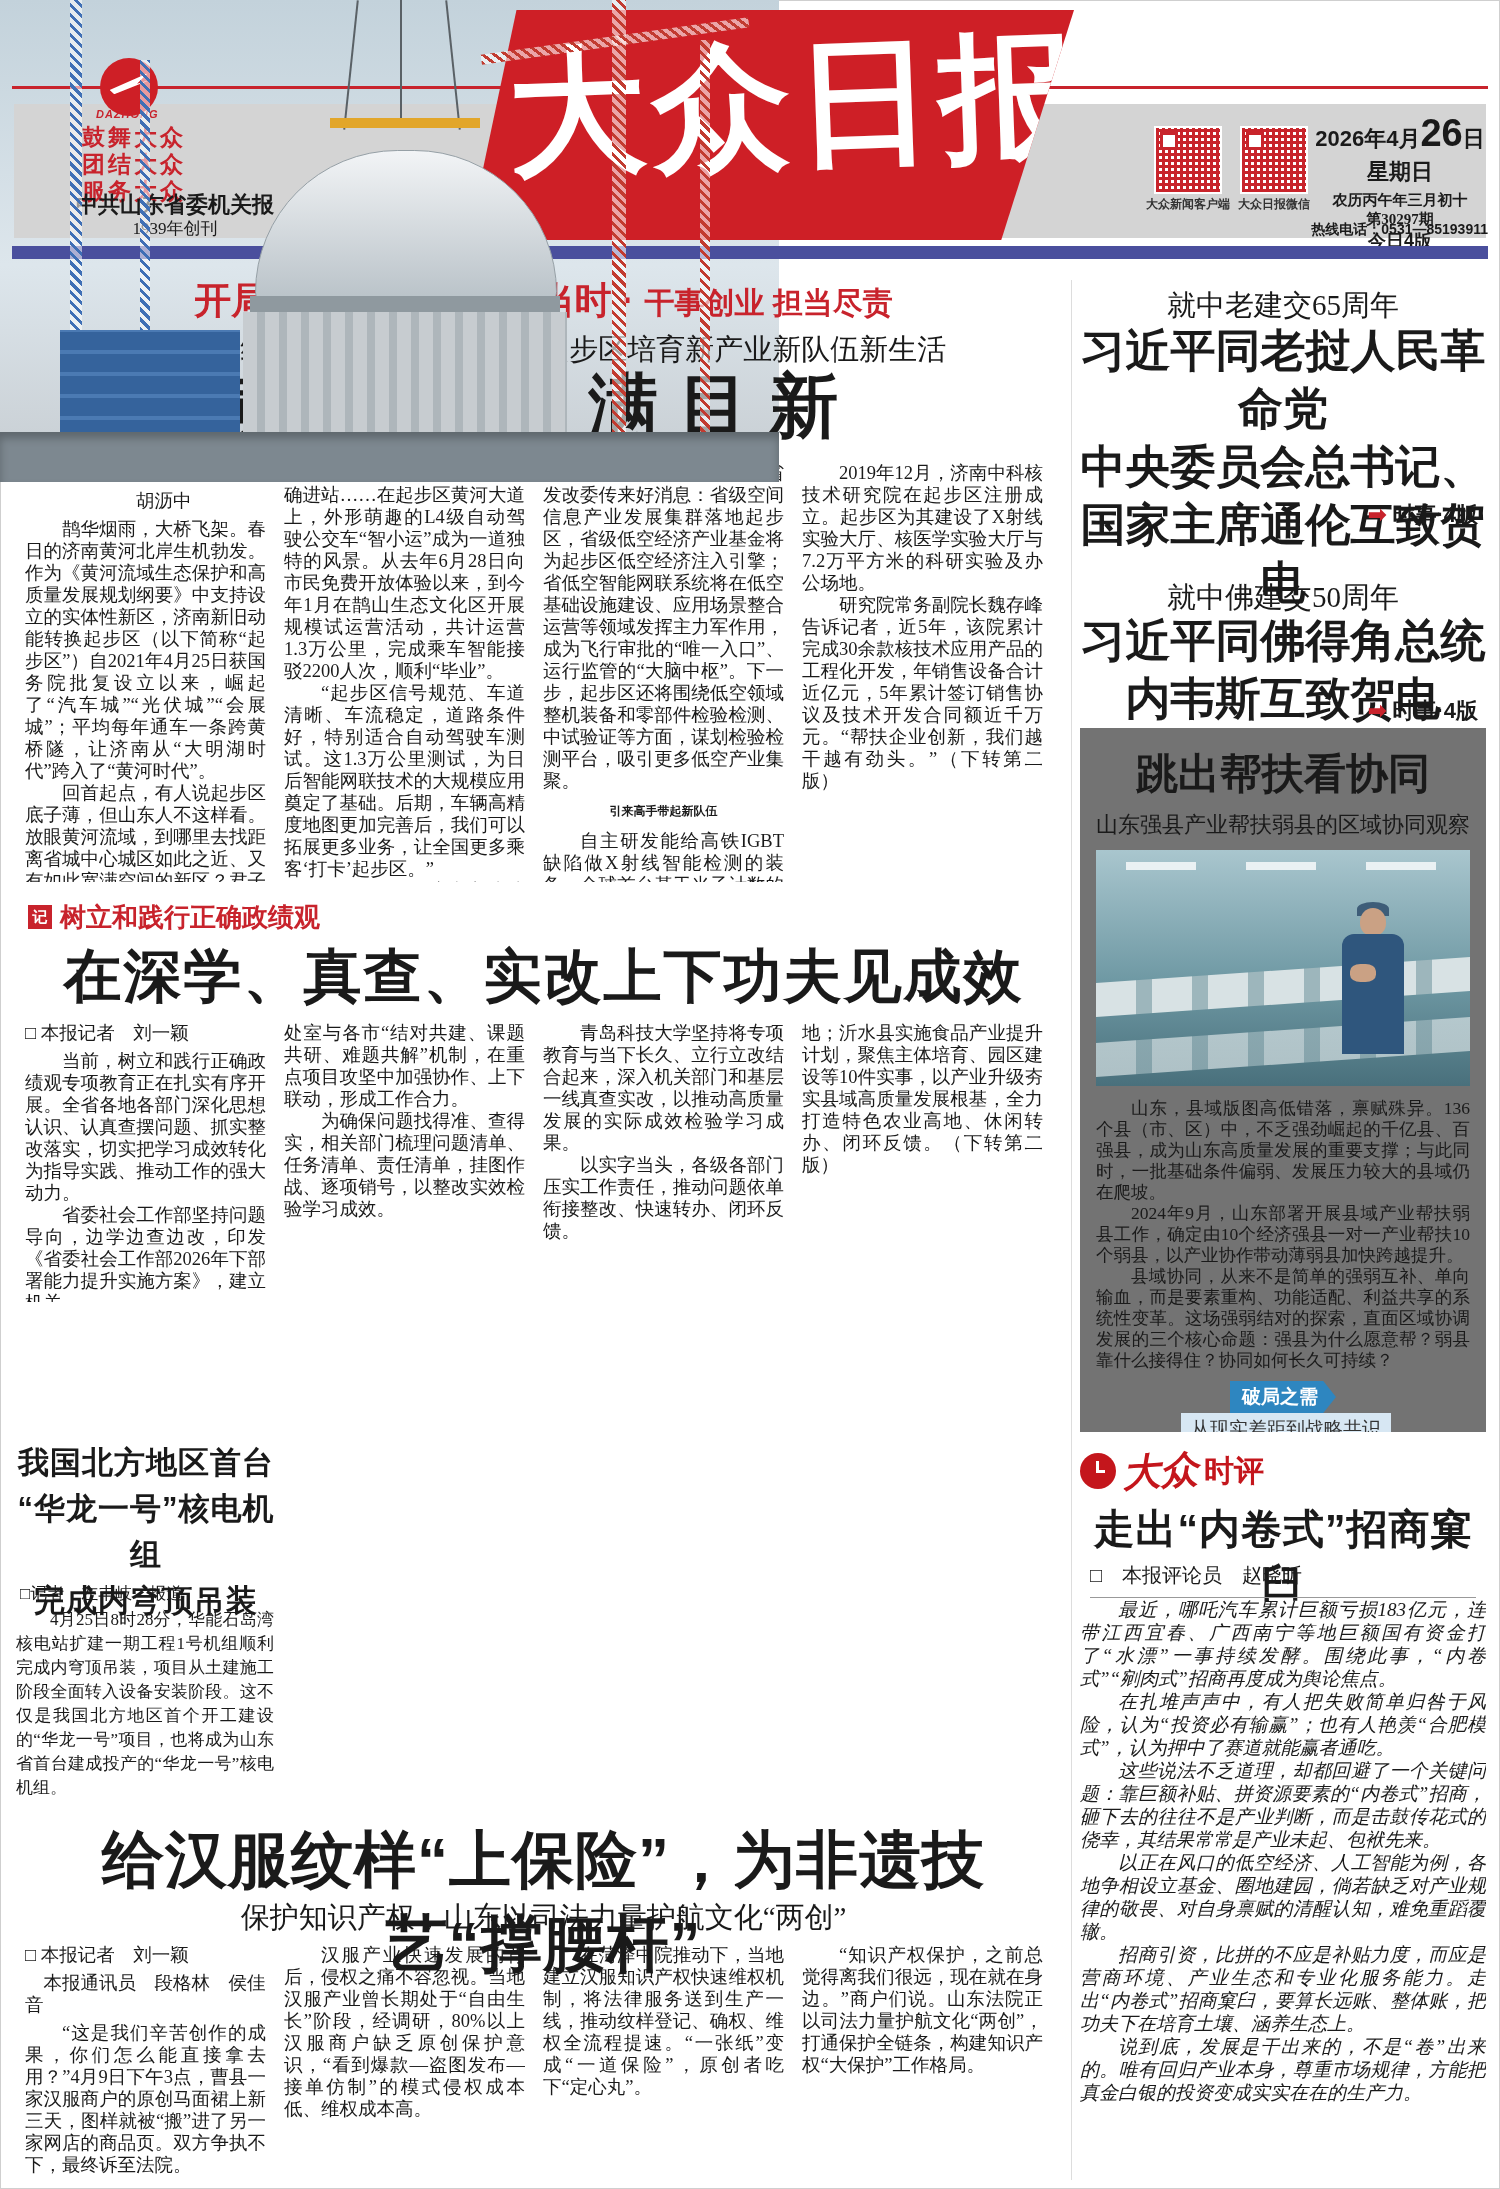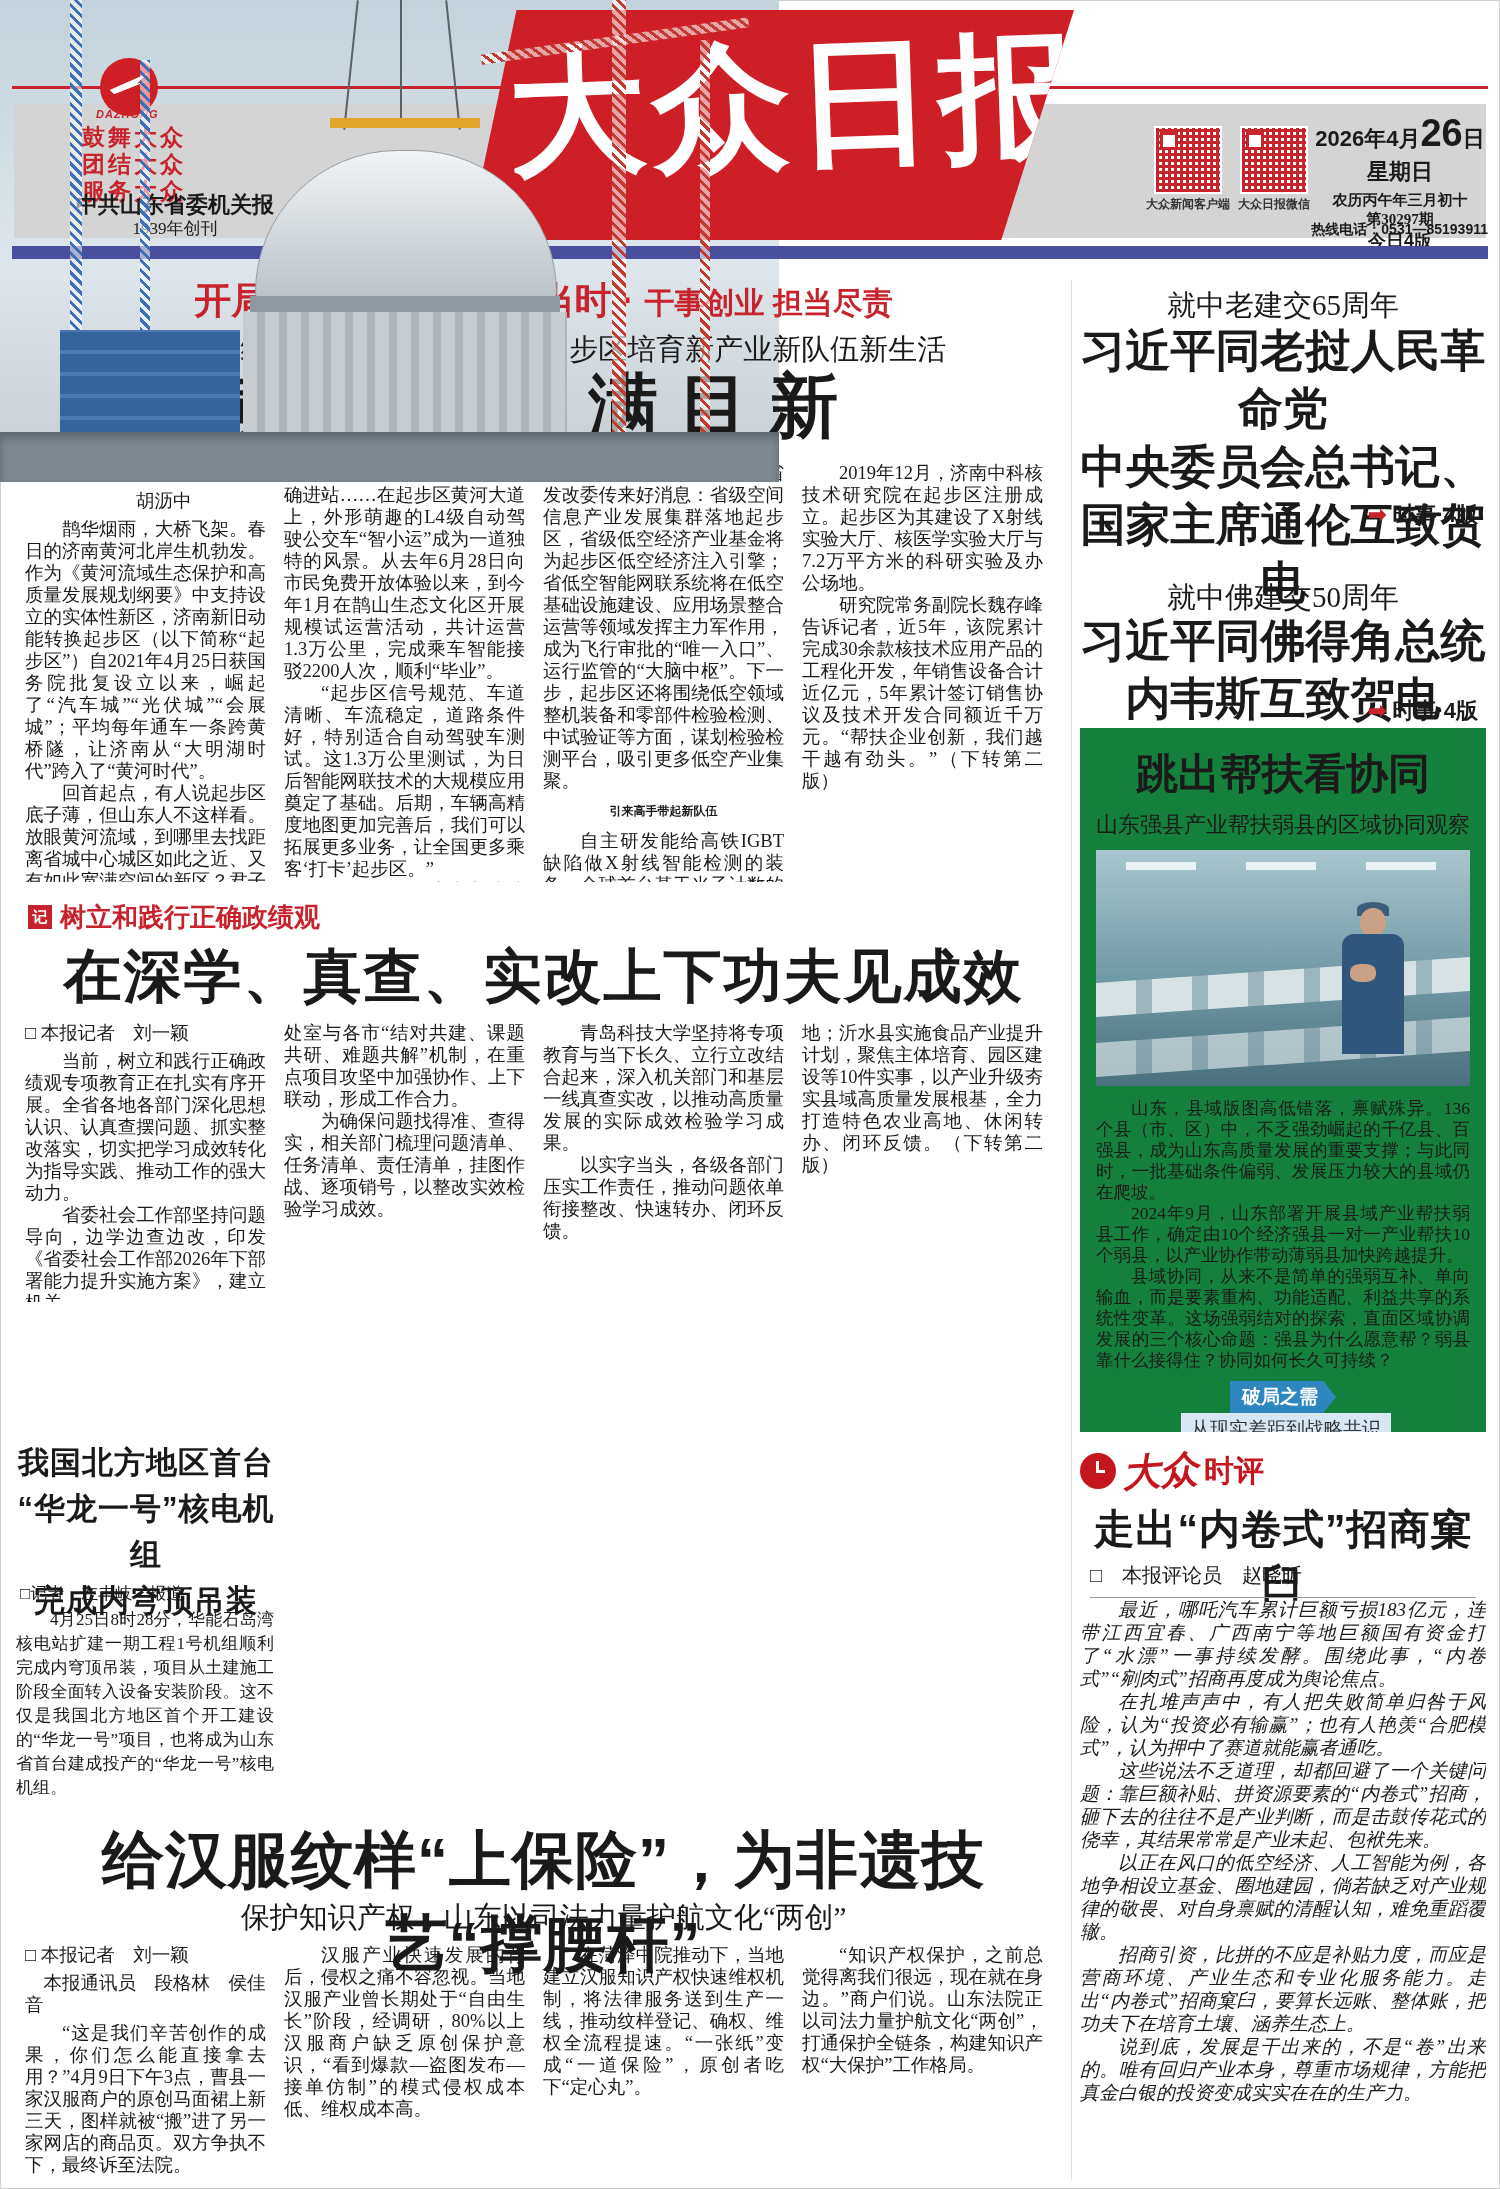--- a/index.html
+++ b/index.html
@@ -89,21 +89,21 @@
   #hanfuHead{left:25px;top:1818px;width:1037px;font-size:62px;text-align:center;letter-spacing:1px;}
   #hanfuDeck{left:25px;top:1898px;width:1037px;font-size:29px;text-align:center;}
   .hcol{width:241px;top:1944px;height:245px;overflow:hidden;font-size:18.5px;line-height:22px;}
   
   #vrule{left:1071px;top:280px;width:1px;height:1900px;background:#ddd;}
   .railKicker{left:1080px;width:406px;font-size:29px;text-align:center;}
   .railHead{left:1080px;width:406px;font-size:45px;font-weight:bold;text-align:center;line-height:58px;}
   .pageref{left:1080px;width:398px;text-align:right;font-size:22px;font-weight:900;
            font-family:"Liberation Sans",sans-serif;}
   .arrow{color:#c8232c;font-weight:bold;}
-  #xtBox{left:1080px;top:728px;width:406px;height:704px;background:#15803d;box-sizing:border-box;
+  #xtBox{left:1080px;top:728px;width:406px;height:704px;background:#737373;box-sizing:border-box;
          padding:14px 16px;overflow:hidden;}
   #xtTitle{font-size:42px;font-weight:900;font-family:"Liberation Sans",sans-serif;text-align:center;margin:4px 0 8px;}
   #xtSub{font-size:22px;text-align:center;margin-bottom:10px;}
   #xtPhoto{position:relative;width:374px;height:236px;margin:0 auto 12px;overflow:hidden;
          background:linear-gradient(180deg,#a9c6ce 0%,#6f99a4 55%,#49707c 100%);}
   .lightbar{position:absolute;top:12px;width:70px;height:8px;background:#f2f6f7;opacity:.9;}
   .machineRow{position:absolute;left:0;width:374px;height:34px;background:
       repeating-linear-gradient(90deg,#d8e2e4 0 40px,#9db6bc 40px 56px);transform:skewY(-4deg);}
   #worker{position:absolute;right:60px;top:58px;width:74px;height:150px;}
   #worker .head{position:absolute;left:24px;top:0;width:26px;height:28px;background:#caa184;border-radius:50% 50% 45% 45%;}

